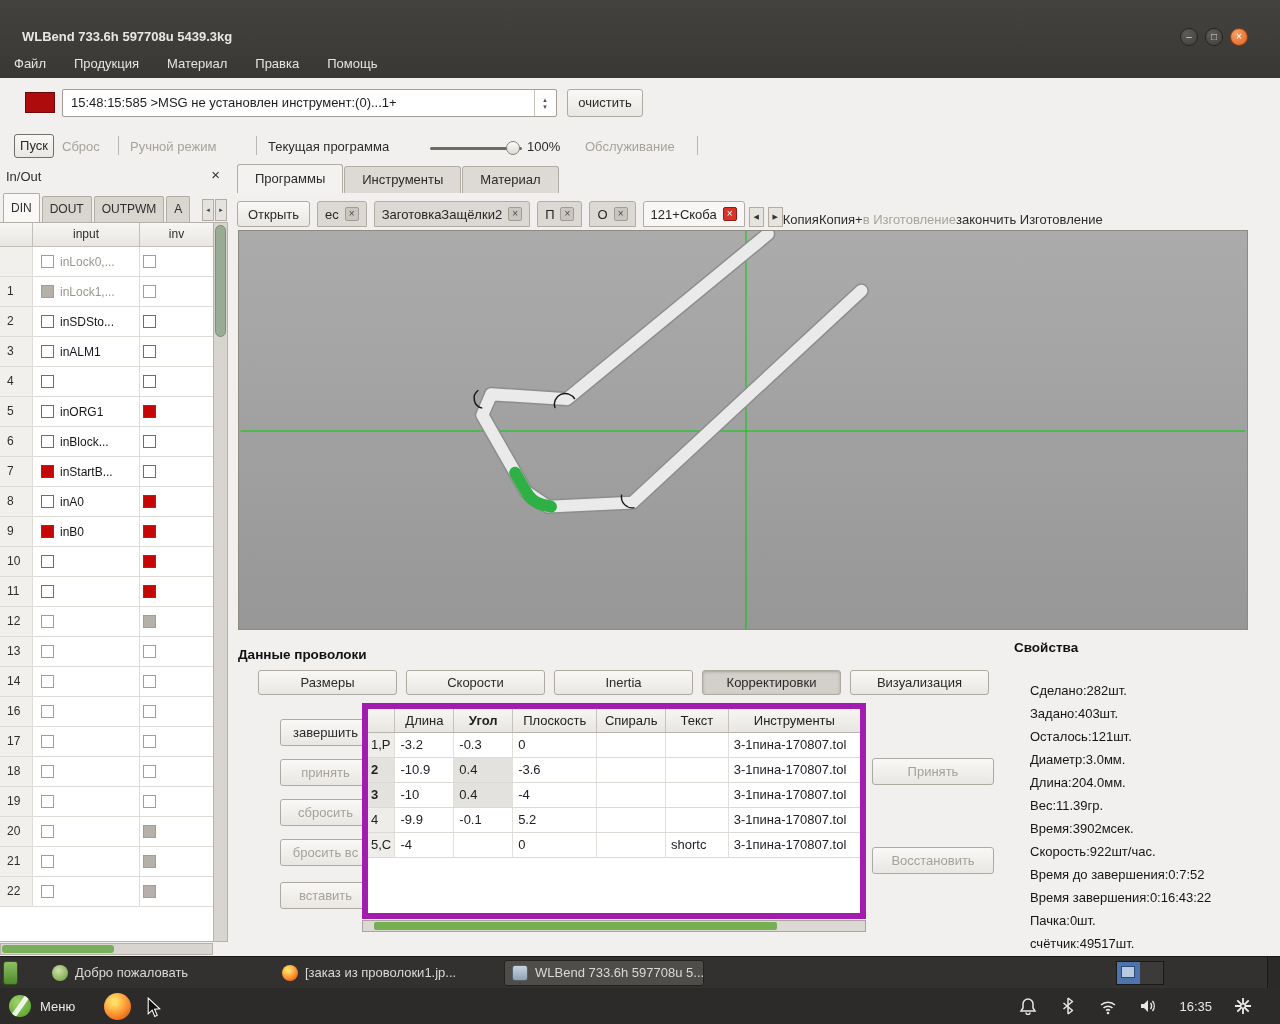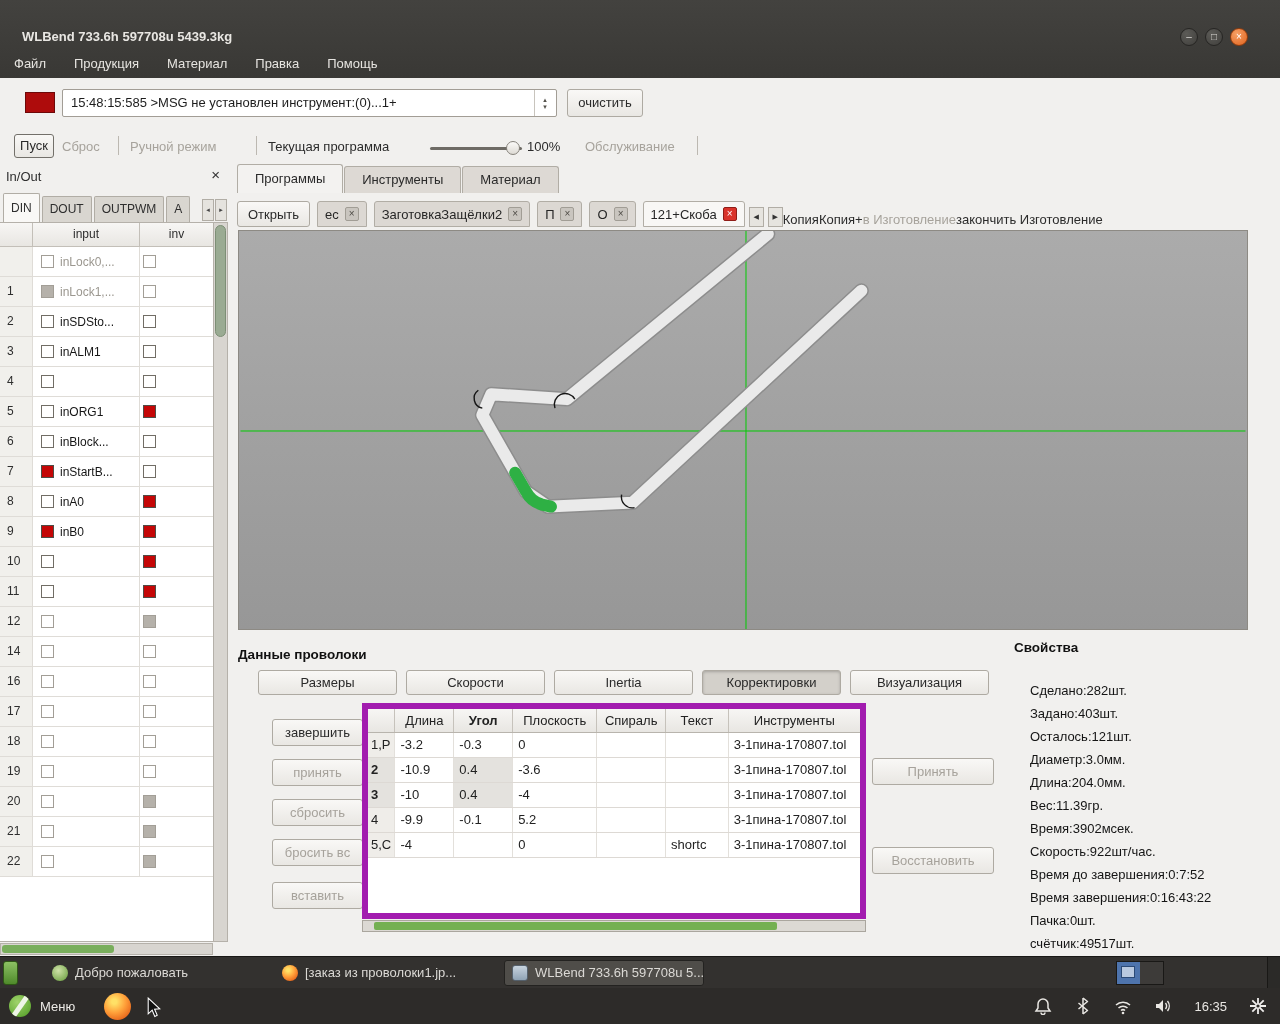--- a/index.html
+++ b/index.html
@@ -100,21 +100,21 @@
 .wire-core{fill:none;stroke:#eaeaea;stroke-width:12;stroke-linecap:round;stroke-linejoin:round}
 .wire-green{fill:none;stroke:#2eb044;stroke-width:12;stroke-linecap:round;stroke-linejoin:round}
 .bend-mark{fill:none;stroke:#161616;stroke-width:1.4}
 .crosshair{stroke:#00cc00;stroke-width:1}
 
 
 #wire-title{position:absolute;left:238px;top:647px;font-weight:bold;color:#111;font-size:13.5px}
 #view-btns{position:absolute;left:258px;top:670px;display:flex;gap:9px}
 .vbtn{width:139px;height:25px;line-height:23px}
 #left-btns{position:absolute;left:264px;top:719px;width:81px;height:200px}
-.lb{position:absolute;left:8px;width:91px;height:27px;line-height:25px}
+.lb{position:absolute;left:16px;width:91px;height:27px;line-height:25px}
 .lb0{top:0}.lb1{top:40px}.lb2{top:80px}.lb3{top:120px}.lb4{top:163px}
 #right-btns{position:absolute;left:872px;top:758px;width:122px;height:120px}
 .rb{position:absolute;left:0;width:122px;height:27px;line-height:25px}
 .rb0{top:0}.rb1{top:89px}
 #wire-table{position:absolute;left:362px;top:703px;width:504px;height:216px;background:#fff;border:6px solid #a21caf}
 #wt-head{display:flex;height:24px;background:linear-gradient(#f7f6f4,#e8e6e2);border-bottom:1px solid #b8b4ad;color:#222}
 .wt-hcell{border-right:1px solid #c6c2bb;text-align:center;line-height:23px;overflow:hidden;white-space:nowrap}
 .wt-hcell.c2{font-weight:bold}
 .wt-row{display:flex;height:25px;border-bottom:1px solid #ddd9d4}
 .wt-cell{border-right:1px solid #e3e0db;line-height:24px;padding-left:5px;overflow:hidden;white-space:nowrap}
@@ -151,21 +151,21 @@
 #show-desktop{position:absolute;right:0;top:0;width:13px;height:32px;background:#2b2a28;border-left:1px solid #191816}
 
 
 #panel{position:absolute;left:0;top:988px;width:1280px;height:36px;background:#2d2b29;display:flex;align-items:center}
 #menu-btn{display:flex;align-items:center;gap:9px;height:36px;padding:0 16px 0 9px;color:#eceae6}
 #menu-icon{width:22px;height:22px;border-radius:50%;background:radial-gradient(circle at 38% 32%,#9fd36a,#4e9a23);
  position:relative;overflow:hidden;flex:none}
 #menu-icon::after{content:"";position:absolute;left:9px;top:-3px;width:5px;height:28px;background:#eef5e6;transform:rotate(35deg)}
 #ff-launcher{width:27px;height:27px;border-radius:50%;margin-left:13px;flex:none;
  background:radial-gradient(circle at 38% 32%,#ffe066 10%,#ffa03a 45%,#e35c16 85%)}
-#tray{margin-left:auto;display:flex;align-items:center;gap:22px;padding-right:13px;color:#e9e7e3}
+#tray{margin-left:auto;display:flex;align-items:center;gap:22px;padding-right:28px;color:#e9e7e3}
 .tray-icon{width:18px;height:18px;display:block}
 #clock{font-size:13px}
 #cursor{position:absolute;left:147px;top:997px;width:15px;height:21px;z-index:50}
 </style>
 </head>
 <body>
 
 <div id="header">
   <div id="win-title">WLBend 733.6h 597708u 5439.3kg</div>
   <div id="win-btns">
@@ -345,20 +345,30 @@
           </div>
         </div>
         <div class="io-row dim">
           <div class="io-num">12</div>
           <div class="io-in">
             <span class="cb off"></span>
             <span class="io-label"></span>
           </div>
           <div class="io-inv">
             <span class="cb gray"></span>
+          </div>
+        </div>
+        <div class="io-row dim">
+          <div class="io-num">13</div>
+          <div class="io-in">
+            <span class="cb off"></span>
+            <span class="io-label"></span>
+          </div>
+          <div class="io-inv">
+            <span class="cb off"></span>
           </div>
         </div>
         <div class="io-row dim">
           <div class="io-num">14</div>
           <div class="io-in">
             <span class="cb off"></span>
             <span class="io-label"></span>
           </div>
           <div class="io-inv">
             <span class="cb off"></span>

